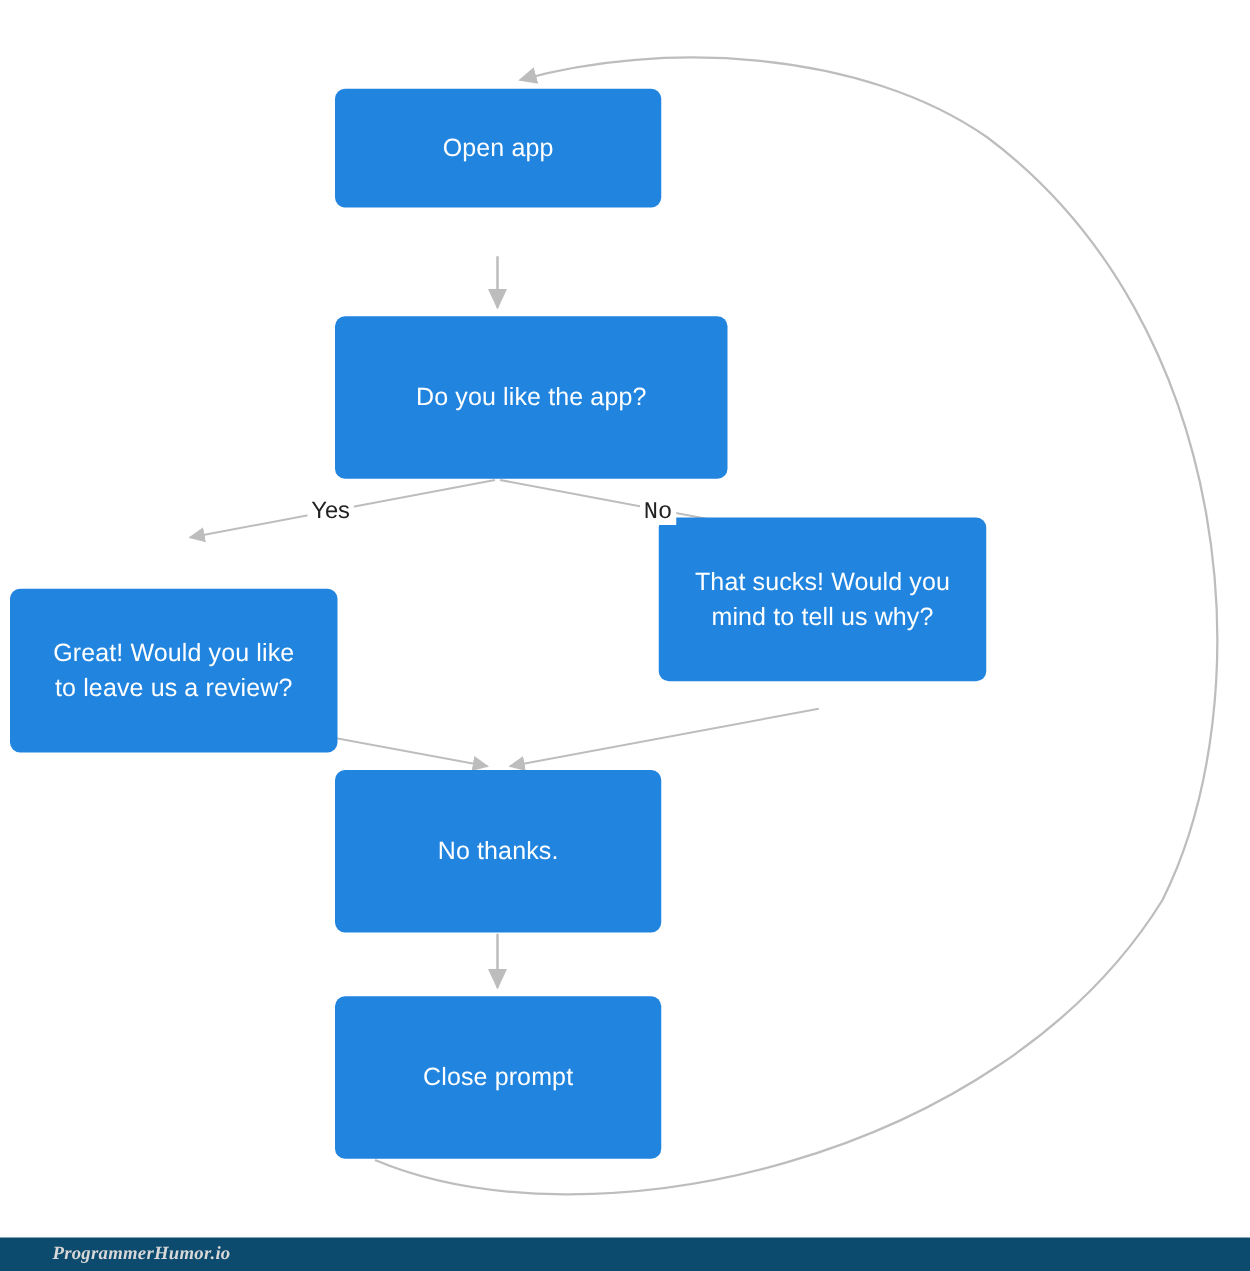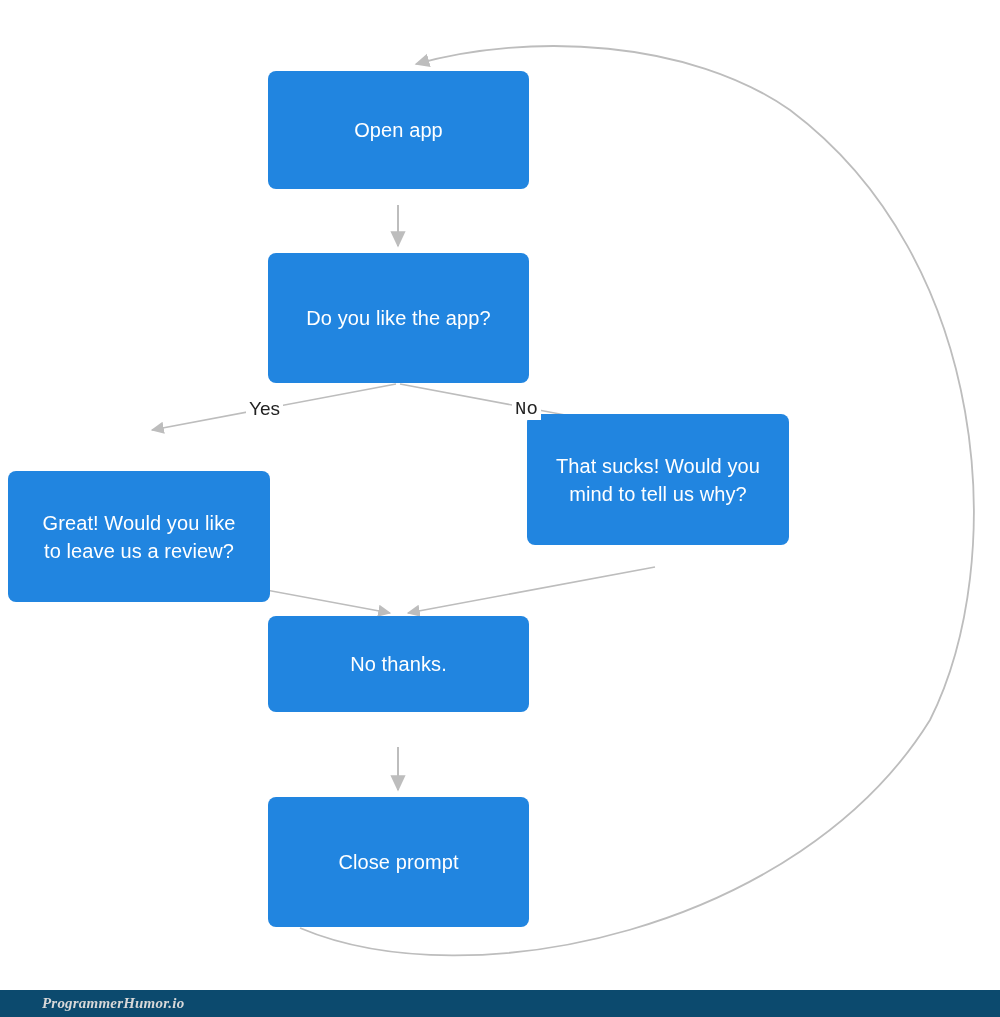--- a/index.html
+++ b/index.html
@@ -42,25 +42,25 @@
     box-sizing: border-box;
   }
   .node .node-label {
     font-size: 20px;
     line-height: 28px;
     color: #ffffff;
     letter-spacing: 0.1px;
     white-space: pre-line;
     padding: 0 10px;
   }
-  #node-open-app   { left: 268px; top: 71px;  width: 261px; height: 118px; }
-  #node-like-app   { left: 268px; top: 253px; width: 261px; height: 130px; text-align: center; }
+  #node-open-app   { left: 268px; top: 71px;  width: 261px; height: 95px; }
+  #node-like-app   { left: 268px; top: 253px; width: 314px; height: 130px; text-align: center; }
   #node-review     { left: 8px;   top: 435px; width: 262px; height: 131px; margin-top: 36px; }
   #node-why        { left: 527px; top: 414px; width: 262px; height: 131px; }
-  #node-no-thanks  { left: 268px; top: 616px; width: 261px; height: 96px; justify-content: center; }
+  #node-no-thanks  { left: 268px; top: 616px; width: 261px; height: 130px; justify-content: center; }
   #node-close      { left: 268px; top: 797px; width: 261px; height: 130px; }
 
   .edge-label {
     position: absolute;
     font-size: 19px;
     color: #222222;
     background: #ffffff;
     padding: 0 3px;
     white-space: nowrap;
     text-align: center;

